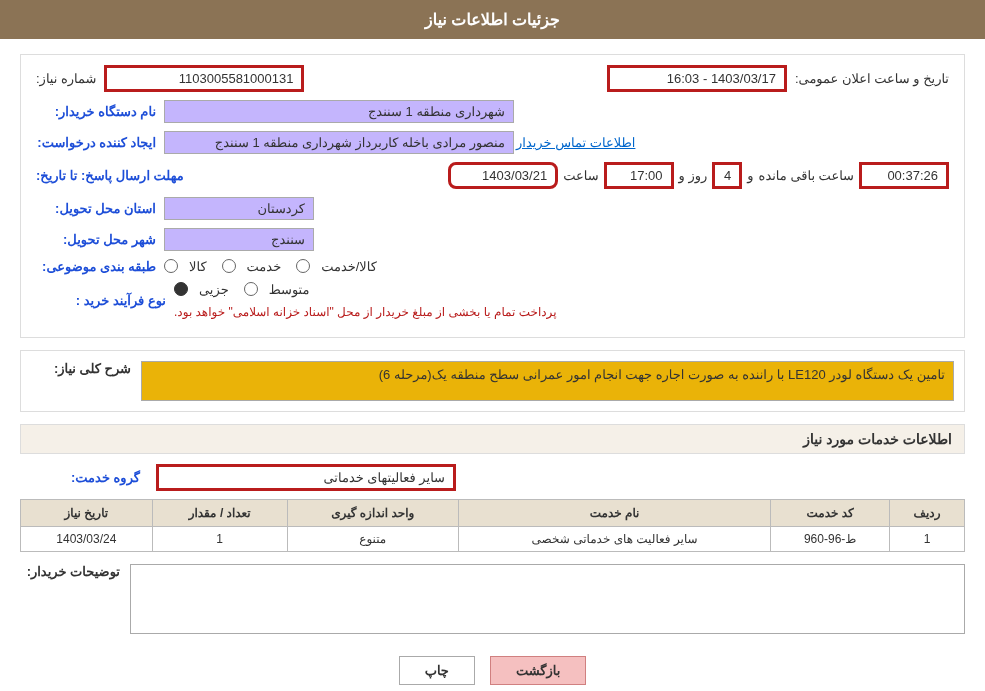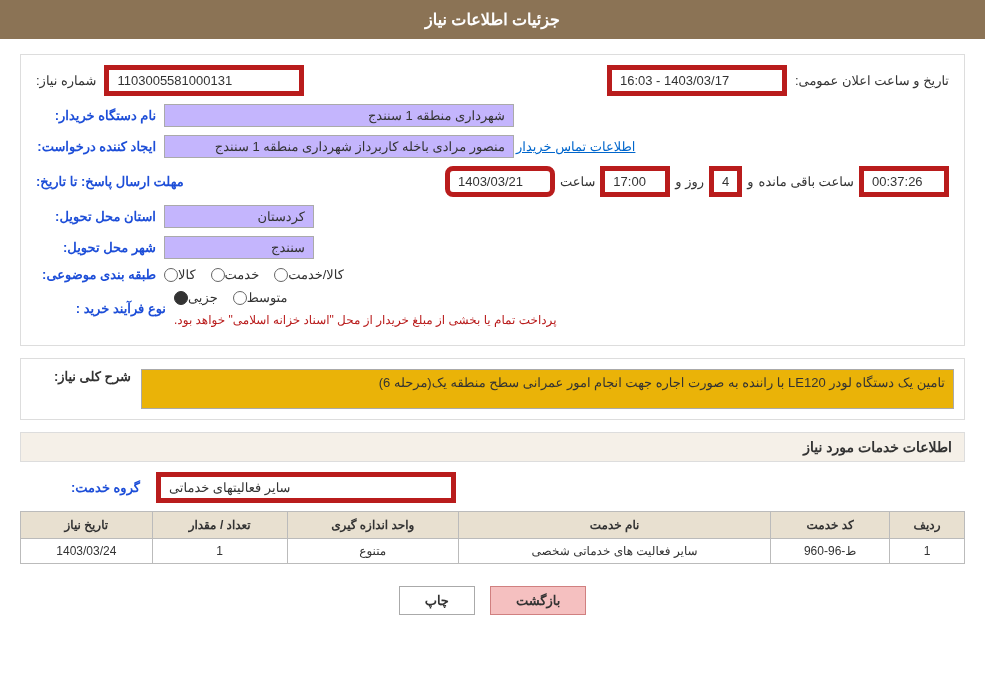--- a/index.html
+++ b/index.html
@@ -79,24 +79,24 @@
       display: flex;
       align-items: center;
       gap: 8px;
     }
     .shomara-left {
       display: flex;
       align-items: center;
       gap: 8px;
     }
     .input-box {
-      border: 5px solid #b91c1c;
+      border: 3px solid #b91c1c;
       padding: 3px 8px;
       background: #fff;
-      text-align: left;
+      text-align: right;
     }
     .date-row {
       display: flex;
       justify-content: space-between;
       align-items: center;
       margin-bottom: 8px;
     }
     .date-right {
       display: flex;
       align-items: center;
@@ -108,22 +108,22 @@
       gap: 5px;
     }
     .radio-group {
       display: flex;
       align-items: center;
       gap: 15px;
       justify-content: flex-end;
     }
     .radio-item {
       display: flex;
-      align-items: center;
-      gap: 0;
+      align-items: flex-start;
+      gap: 11px;
     }
     .radio-circle {
       width: 14px;
       height: 14px;
       border-radius: 50%;
       border: 1px solid #666;
       display: inline-block;
       background: #fff;
     }
     .radio-circle.filled {
@@ -373,20 +373,26 @@
               <td>ط-96-960</td>
               <td>سایر فعالیت های خدماتی شخصی</td>
               <td>متنوع</td>
               <td>1</td>
               <td>1403/03/24</td>
             </tr>
           </tbody>
       </table>
     </div>
 
+    <div class="tawzih-section">
+      <div class="tawzih-row">
+        <textarea class="tawzih-area" style=""></textarea>
+        <span class="tawzih-label">توضیحات خریدار:</span>
+      </div>
+    </div>
 
     <div class="buttons-row">
       <button class="btn btn-bazgasht">بازگشت</button>
       <button class="btn btn-chap">چاپ</button>
     </div>
 
   </div>
 </div>
 
 </body></html>

